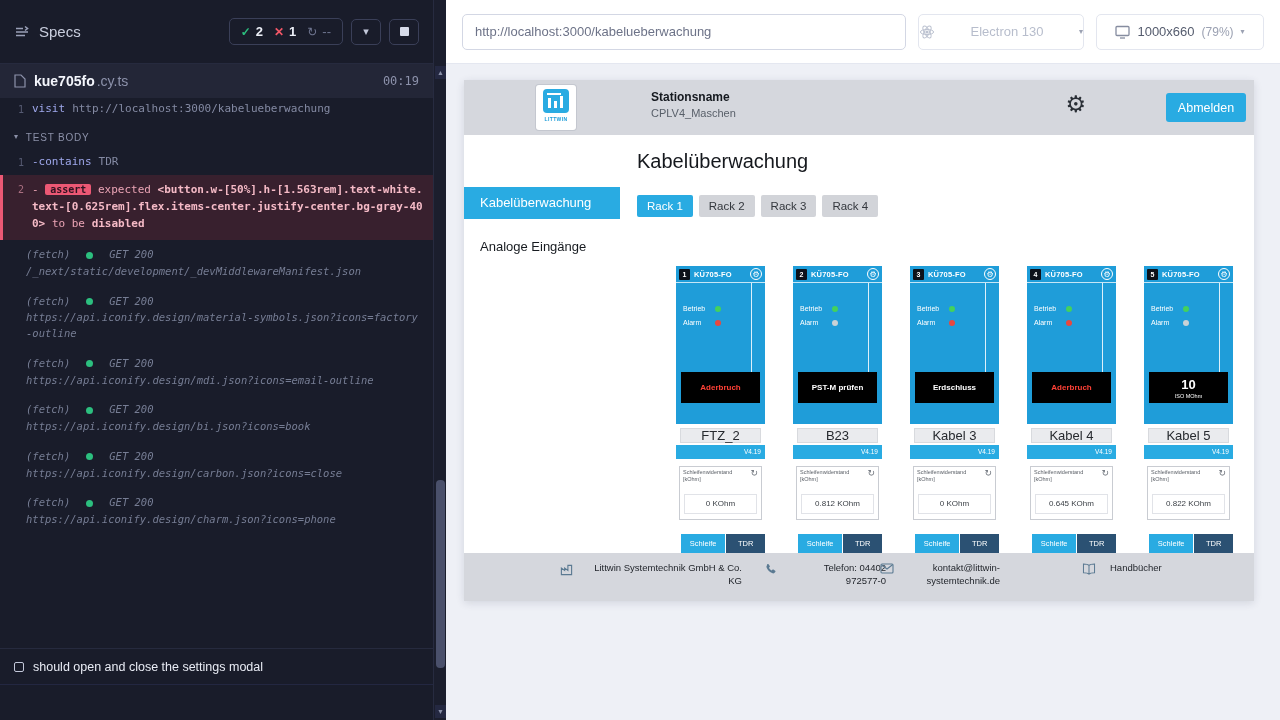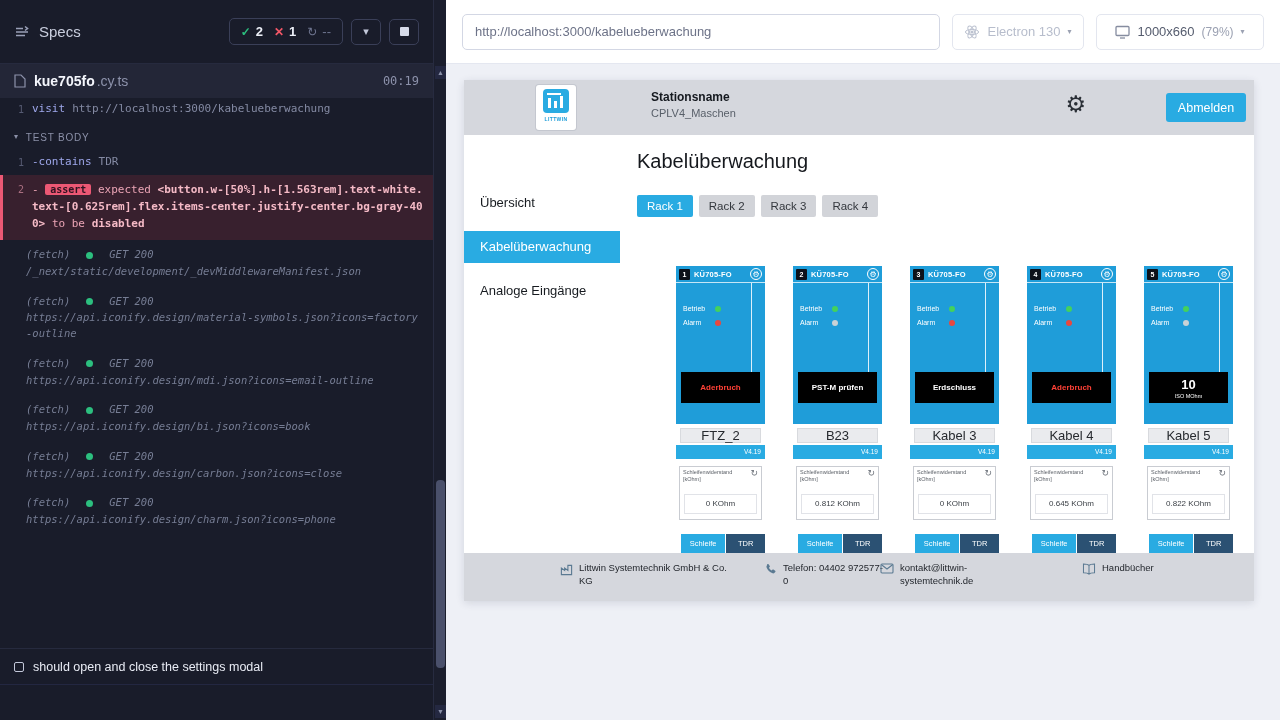--- a/index.html
+++ b/index.html
@@ -54,21 +54,21 @@
   .vs-arrow { position:absolute; left:1px; width:11px; height:13px; background:#242841; color:#8a90a8; font-size:7px; text-align:center; line-height:13px; cursor:pointer; }
   .vs-arrow.top { top:66px; }
   .vs-arrow.bottom { bottom:2px; }
   .vs-thumb { position:absolute; top:480px; left:2px; width:9px; height:188px; background:#4a506b; border-radius:4px; cursor:pointer; }
 
   
   .stage { position:absolute; left:446px; top:0; width:834px; height:720px; background:#eef0f6; }
   .toolbar { height:64px; background:#fff; border-bottom:1px solid #e4e7f0; display:flex; align-items:center; padding:0 16px; gap:12px; }
   .url-box { flex:1; height:36px; border:1px solid #d3d7e4; border-radius:5px; padding:0 12px; font-size:13px; color:#6d7388; background:#fff; outline:none; font-family:"Liberation Sans", sans-serif; }
   .select-box { height:36px; border:1px solid #e3e6ef; border-radius:5px; display:flex; align-items:center; justify-content:center; gap:7px; font-size:13px; cursor:pointer; background:#fff; }
-  .browser-box { width:132px; color:#b7bdcc; }
+  .browser-box { width:166px; color:#b7bdcc;justify-content:space-between; }
   .viewport-box { width:168px; color:#555c6e; }
   .vp-zoom { color:#9ba1b2; font-size:12px; }
   .sel-chev { font-size:8px; color:#9ba1b2; }
 
   
   .aut { position:absolute; left:18px; top:80px; width:790px; height:521px; background:#fff; box-shadow:0 2px 8px rgba(40,50,80,0.14); overflow:hidden; }
   .aut-header { position:absolute; top:0; left:0; right:0; height:55px; background:#d5d7dd; }
   .logo { position:absolute; left:72px; top:5px; width:40px; height:45px; background:#fff; border-radius:3px; box-shadow:0 0 0 1px #c4c7cf; display:flex; flex-direction:column; align-items:center; padding-top:4px; }
   .logo-mark { width:26px; height:24px; border-radius:4px; background-color:#29abe2;
     background-image:linear-gradient(#fff,#fff),linear-gradient(#fff,#fff),linear-gradient(#fff,#fff),linear-gradient(#fff,#fff);
@@ -115,21 +115,21 @@
   .version-strip { margin-top:2px; height:14px; background:#29abe2; font-size:6.5px; color:#fff; text-align:right; line-height:14px; padding-right:4px; }
   .resist-box { margin:7px 3px 0; border:1px solid #c9ccd2; height:54px; position:relative; padding:2px 3px; }
   .resist-label { font-size:5.5px; color:#5a5f66; width:58px; line-height:1.35; }
   .resist-refresh { position:absolute; top:1px; right:3px; font-size:9px; color:#6a7078; cursor:pointer; }
   .resist-value { position:absolute; left:4px; right:4px; top:27px; height:20px; border:1px solid #e1e3e8; text-align:center; line-height:18px; font-size:8px; color:#3a3f45; }
   .card-btns { position:absolute; left:5px; right:0; bottom:0; height:19px; display:flex; }
   .btn-schleife { flex:1.15; background:#29abe2; color:#fff; font-size:7.5px; display:flex; align-items:center; justify-content:center; border-right:1px solid #fff; cursor:pointer; }
   .btn-tdr { flex:1; background:#2b5173; color:#fff; font-size:7.5px; display:flex; align-items:center; justify-content:center; cursor:pointer; }
 
   .aut-footer { position:absolute; bottom:0; left:0; right:0; height:48px; background:#d5d7dd; font-size:9.5px; color:#1e2228; }
-  .f-item { position:absolute; top:9px; display:flex; gap:6px; align-items:flex-start; line-height:1.35; }
+  .f-item { position:absolute; top:9px; display:flex; gap:14px; align-items:flex-start; line-height:1.35;text-align:right; }
   .f-icon { color:#5b7a92; flex:none; margin-top:1px; }
 </style>
 </head>
 <body>
 
 <div class="screen">
 
   <div class="runner">
     <div class="runner-header">
       <div class="specs-btn">
@@ -299,21 +299,20 @@
         <div class="station">
           <div class="station-label">Stationsname</div>
           <div class="station-value">CPLV4_Maschen</div>
         </div>
         <div class="gear-btn">⚙</div>
         <div class="logout-btn">Abmelden</div>
       </div>
 
       <div class="aut-body">
         <div class="nav">
-          <div class="nav-item">Übersicht</div>
           <div class="nav-item active">Kabelüberwachung</div>
           <div class="nav-item">Analoge Eingänge</div>
         </div>
 
         <div class="main">
           <div class="main-title">Kabelüberwachung</div>
           <div class="tabs">
             <div class="tab active">Rack 1</div>
             <div class="tab">Rack 2</div>
             <div class="tab">Rack 3</div>

